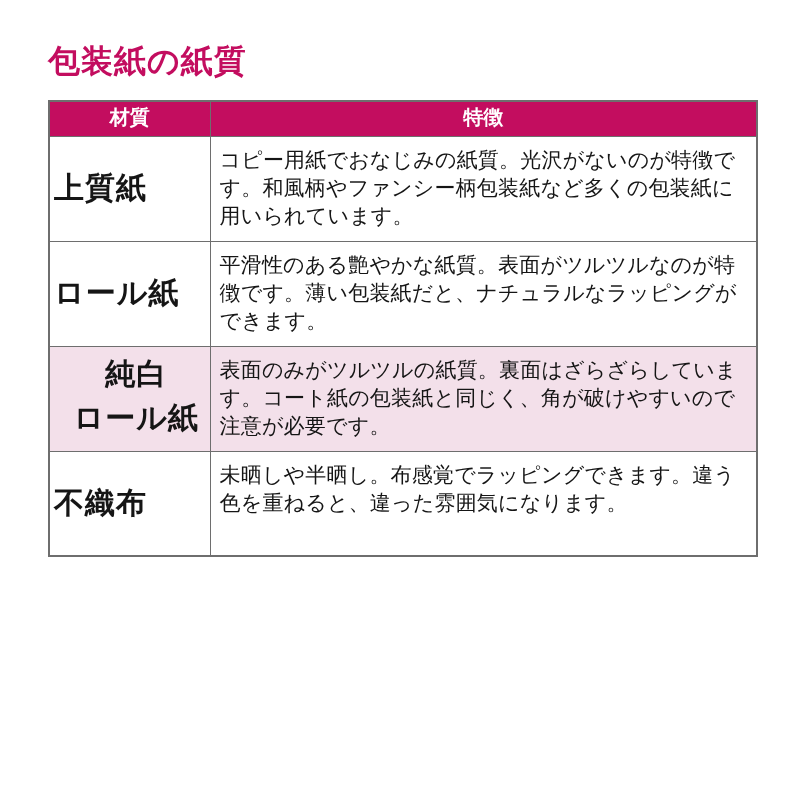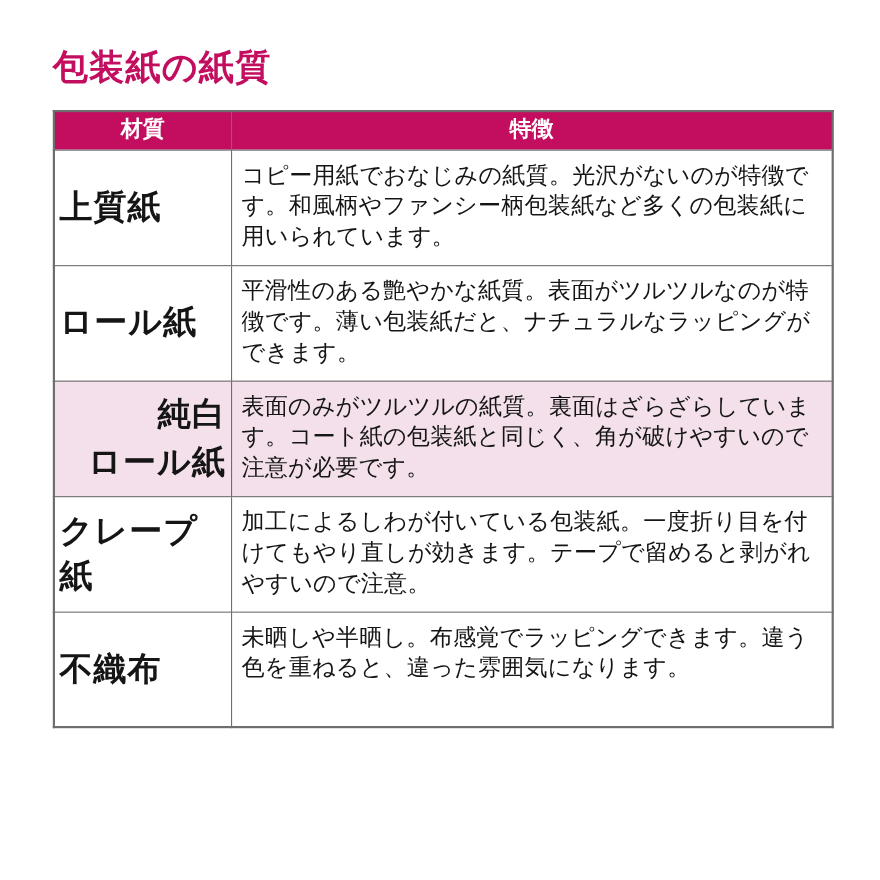--- a/index.html
+++ b/index.html
@@ -46,24 +46,25 @@
   .paper-table tbody tr{height:105px;}
   td.material-cell{
     font-size:30px;
     font-weight:bold;
     text-align:left;
     vertical-align:middle;
     letter-spacing:1px;
     padding:0 4px;
   }
   td.material-cell.multiline{
-    text-align:right;
+    text-align:center;
     padding-left:17px;
     white-space:pre-line;
     line-height:1.45;
+    font-family:Liberation Mono, monospace;
   }
   td.feature-cell{
     font-size:21px;
     line-height:1.35;
     vertical-align:top;
     padding:9px 10px 6px 9px;
     letter-spacing:0.2px;
   }
   tr.highlight td{background:var(--highlight);}
 </style>
@@ -95,24 +96,20 @@
     <td class="feature-cell">平滑性のある艶やかな紙質。表面がツルツルなのが特徴です。薄い包装紙だと、ナチュラルなラッピングができます。</td>
   </tr>
 
   <tr class="highlight">
     <td class="material-cell multiline">純白
 ロール紙</td>
     <td class="feature-cell">表面のみがツルツルの紙質。裏面はざらざらしています。コート紙の包装紙と同じく、角が破けやすいので注意が必要です。</td>
   </tr>
 
 
-  <tr>
-    <td class="material-cell">クレープ紙</td>
-    <td class="feature-cell">加工によるしわが付いている包装紙。一度折り目を付けてもやり直しが効きます。テープで留めると剥がれやすいので注意。</td>
-  </tr>
 
   <tr>
     <td class="material-cell">不織布</td>
     <td class="feature-cell">未晒しや半晒し。布感覚でラッピングできます。違う色を重ねると、違った雰囲気になります。</td>
   </tr>
 </tbody>
   </table>
 </div>
 
 </body></html>

